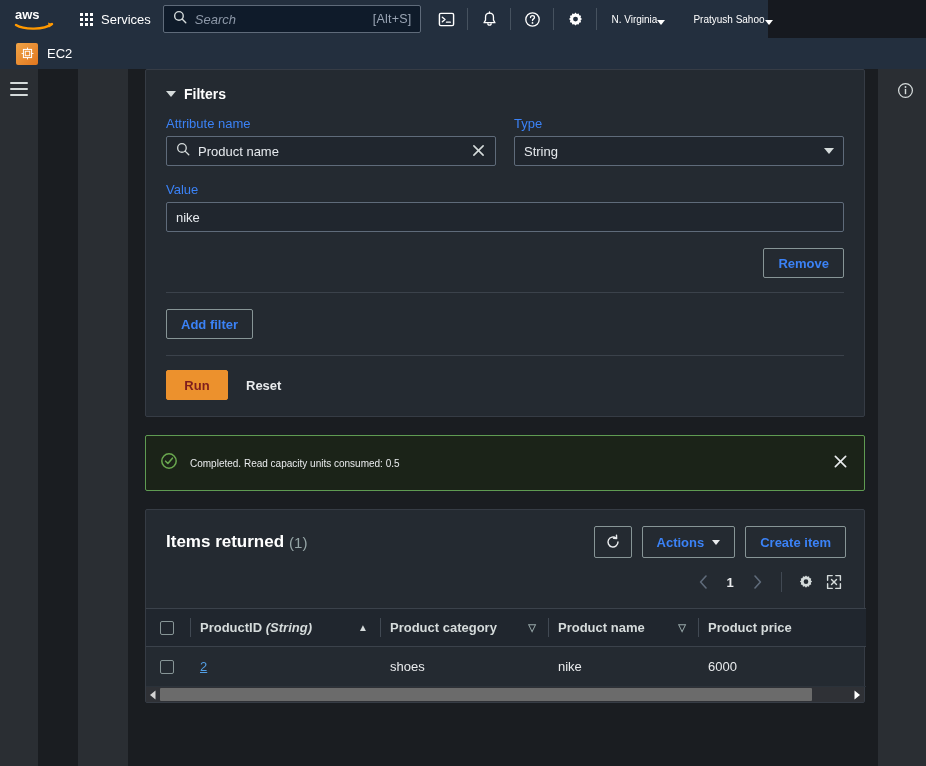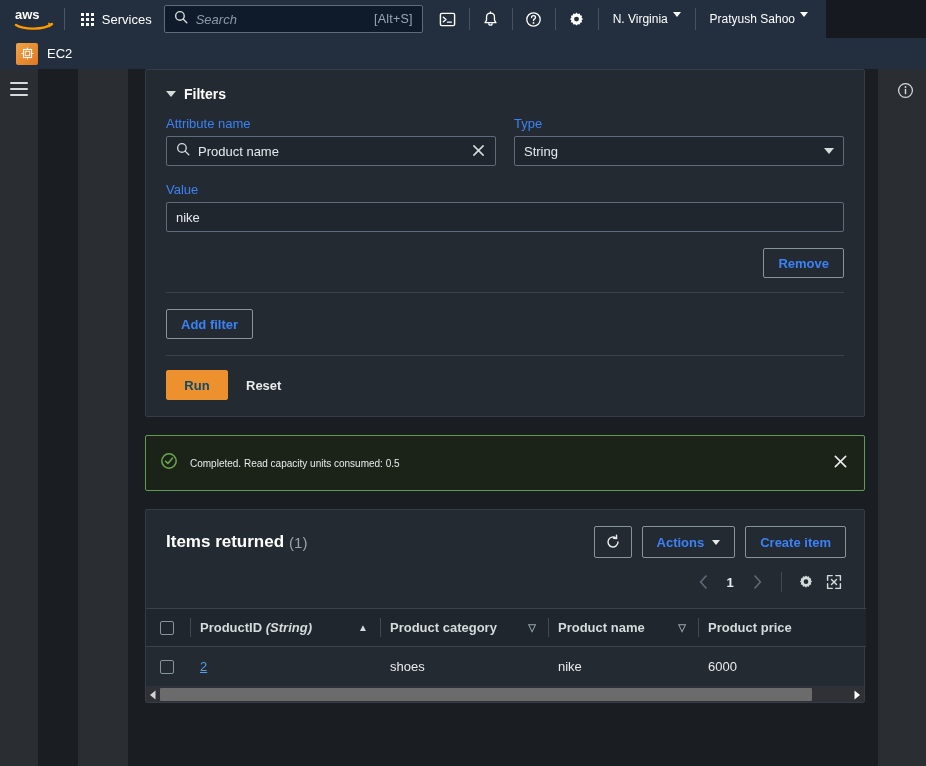--- a/index.html
+++ b/index.html
@@ -7,21 +7,21 @@
   html, body {
     width: 926px; height: 766px;
     background: #16191f;
     font-family: "Liberation Sans", sans-serif;
     overflow: hidden;
   }
 
   
   .topnav {
     position: absolute; top: 0; left: 0;
-    width: 826px; height: 38px;
+    width: 768px; height: 38px;
     background: #232f3e;
     display: flex; align-items: center;
     color: #ffffff;
   }
   .aws-logo {
     width: 44px; height: 38px;
     margin-left: 14px;
     display: flex; flex-direction: column;
     align-items: center; justify-content: center;
   }
@@ -67,22 +67,22 @@
   .alt-s { font-size: 12.5px; color: #9aa5b4; letter-spacing: 0.2px; }
 
   .nav-icons { display: flex; align-items: center; margin-left: 10px; }
   .nav-ico-btn {
     width: 30px; height: 30px;
     display: flex; align-items: center; justify-content: center;
     cursor: pointer;
   }
   .nav-sep { width: 1px; height: 22px; background: #46525f; margin: 0 6px; }
   .nav-text-btn {
-    display: flex; align-items: flex-start; gap: 5px;
-    font-size: 12px; color: #ffffff;
+    display: flex; align-items: flex-end; 
+    font-size: 10px; color: #ffffff;
     padding: 5px 8px; cursor: pointer; white-space: nowrap;
   }
   .caret-dn {
     width: 0; height: 0;
     border-left: 4.5px solid transparent;
     border-right: 4.5px solid transparent;
     border-top: 5px solid #ffffff;
     display: inline-block;
   }
 
@@ -203,21 +203,21 @@
     white-space: nowrap;
   }
   .btn-normal {
     background: transparent;
     border: 1px solid #879596;
     color: #3b82f6;
   }
   .btn-primary {
     background: #ec912d;
     border: 1px solid #ec912d;
-    color: #0c4a6e;
+    color: #7f1d1d;
   }
   .btn-link {
     background: transparent; border: none;
     color: #e9ebed; font-weight: bold; font-size: 13px;
     padding: 0 10px; height: 30px; cursor: pointer;
     display: inline-flex; align-items: center;
   }
 
   .hr { height: 1px; background: #3b424b; margin: 0; }
   .addfilter-wrap { padding: 16px 0; }

